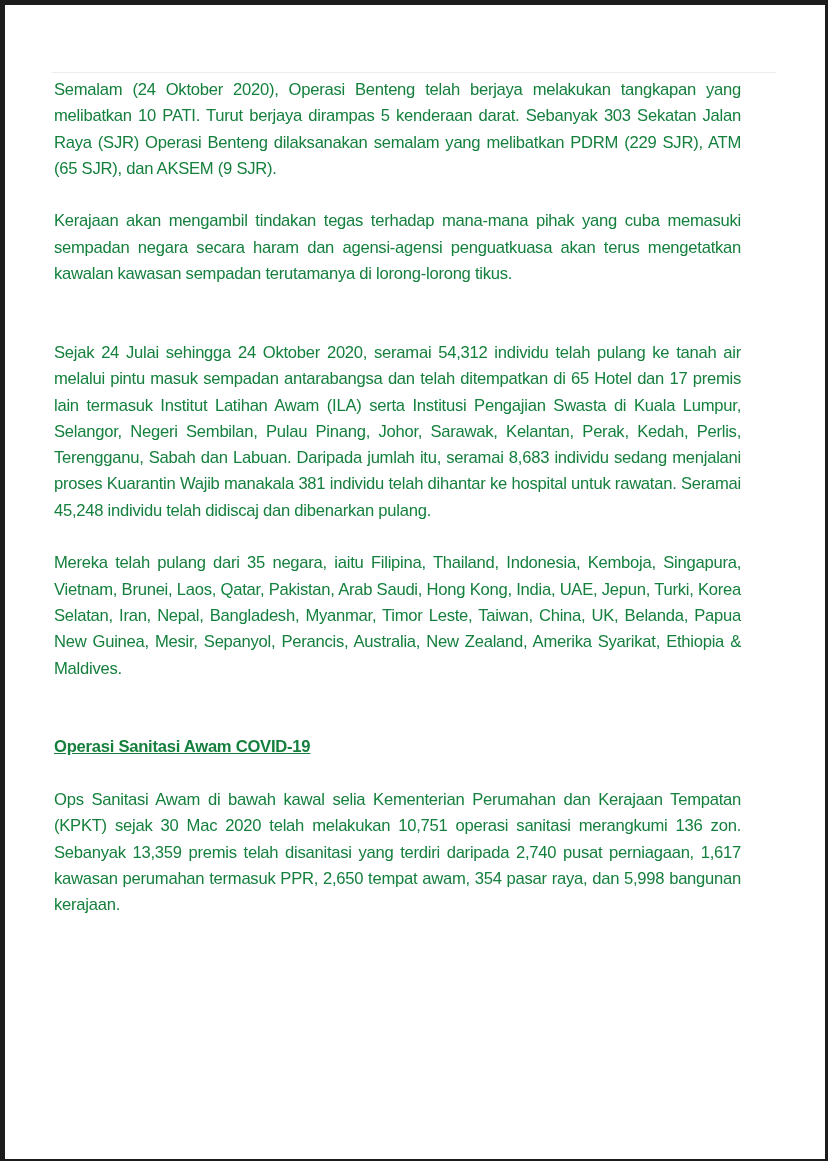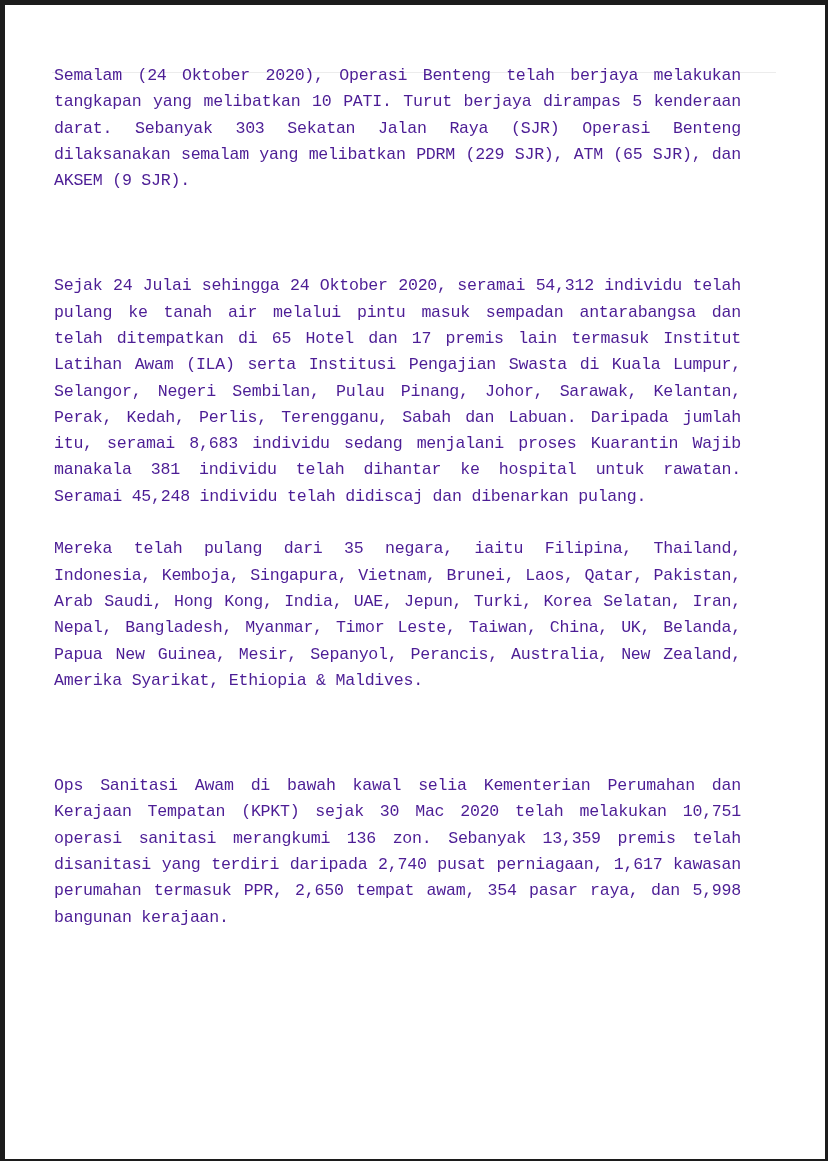--- a/index.html
+++ b/index.html
@@ -9,45 +9,47 @@
   }
   .page {
     position: absolute; left: 5px; top: 5px; width: 820px; height: 1154px;
     background: #ffffff;
   }
   .rule {
     position: absolute; left: 47px; top: 67px; width: 724px; height: 1px;
     background: #ececec;
   }
   .content {
-    position: absolute; left: 49px; top: 58px; width: 687px;
-    font-family: Liberation Mono, monospace;
-    font-size: 16.6px; line-height: 26.3px; color: #4c1d95;
+    position: absolute; left: 49px; top: 72px; width: 687px;
+    font-family: Liberation Sans, sans-serif;
+    font-size: 16.6px; line-height: 26.3px; color: #15803d;
     letter-spacing: -0.25px;
   }
   .content p {
     margin: 0; text-align: justify; text-align-last: left;
   }
   .gap { height: 26.3px; }
   .gap2 { height: 52.6px; }
   .heading {
     margin: 0; font-weight: bold; text-decoration: underline;
     font-size: 16.6px;
   }
 </style>
 </head>
 <body>
 
 <div class="page">
   <div class="rule"></div>
   <div class="content">
     <p>Semalam (24 Oktober 2020), Operasi Benteng telah berjaya melakukan tangkapan yang melibatkan 10 PATI. Turut berjaya dirampas 5 kenderaan darat. Sebanyak 303 Sekatan Jalan Raya (SJR) Operasi Benteng dilaksanakan semalam yang melibatkan PDRM (229 SJR), ATM (65 SJR), dan AKSEM (9 SJR).</p>
     <div class="gap"></div>
+    <p>Kerajaan akan mengambil tindakan tegas terhadap mana-mana pihak yang cuba memasuki sempadan negara secara haram dan agensi-agensi penguatkuasa akan terus mengetatkan kawalan kawasan sempadan terutamanya di lorong-lorong tikus.</p>
     <div class="gap"></div>
     <div class="gap"></div>
     <p>Sejak 24 Julai sehingga 24 Oktober 2020, seramai 54,312 individu telah pulang ke tanah air melalui pintu masuk sempadan antarabangsa dan telah ditempatkan di 65 Hotel dan 17 premis lain termasuk Institut Latihan Awam (ILA) serta Institusi Pengajian Swasta di Kuala Lumpur, Selangor, Negeri Sembilan, Pulau Pinang, Johor, Sarawak, Kelantan, Perak, Kedah, Perlis, Terengganu, Sabah dan Labuan. Daripada jumlah itu, seramai 8,683 individu sedang menjalani proses Kuarantin Wajib manakala 381 individu telah dihantar ke hospital untuk rawatan. Seramai 45,248 individu telah didiscaj dan dibenarkan pulang.</p>
     <div class="gap"></div>
     <p>Mereka telah pulang dari 35 negara, iaitu Filipina, Thailand, Indonesia, Kemboja, Singapura, Vietnam, Brunei, Laos, Qatar, Pakistan, Arab Saudi, Hong Kong, India, UAE, Jepun, Turki, Korea Selatan, Iran, Nepal, Bangladesh, Myanmar, Timor Leste, Taiwan, China, UK, Belanda, Papua New Guinea, Mesir, Sepanyol, Perancis, Australia, New Zealand, Amerika Syarikat, Ethiopia &amp; Maldives.</p>
     <div class="gap2"></div>
+    <p class="heading">Operasi Sanitasi Awam COVID-19</p>
     <div class="gap"></div>
     <p>Ops Sanitasi Awam di bawah kawal selia Kementerian Perumahan dan Kerajaan Tempatan (KPKT) sejak 30 Mac 2020 telah melakukan 10,751 operasi sanitasi merangkumi 136 zon. Sebanyak 13,359 premis telah disanitasi yang terdiri daripada 2,740 pusat perniagaan, 1,617 kawasan perumahan termasuk PPR, 2,650 tempat awam, 354 pasar raya, dan 5,998 bangunan kerajaan.</p>
   </div>
 </div>
 
 </body></html>

